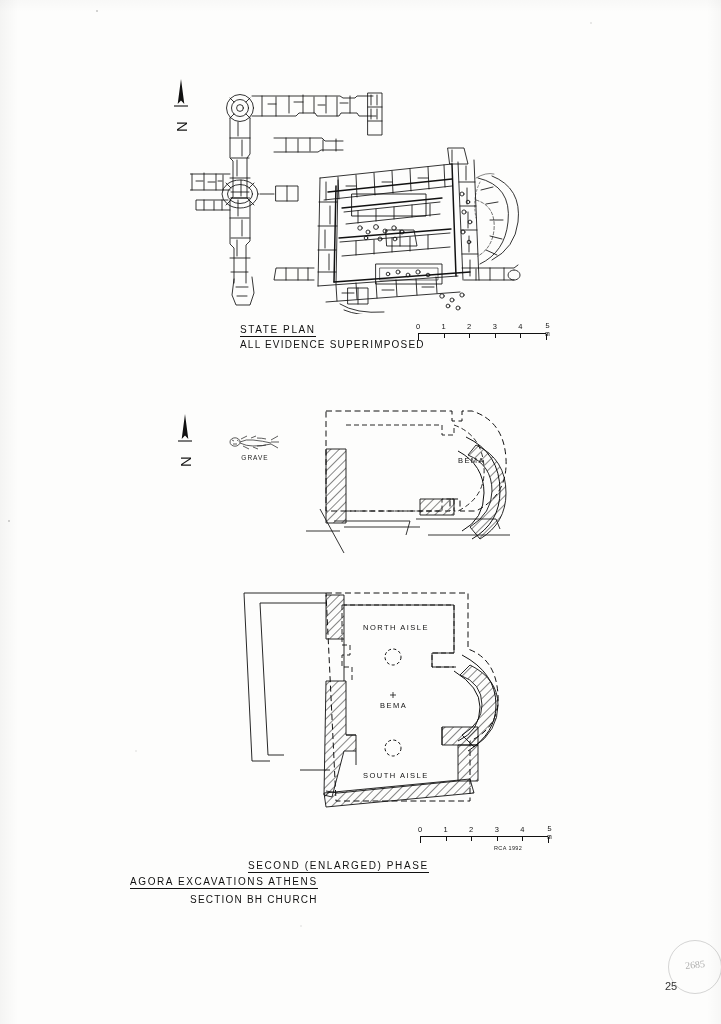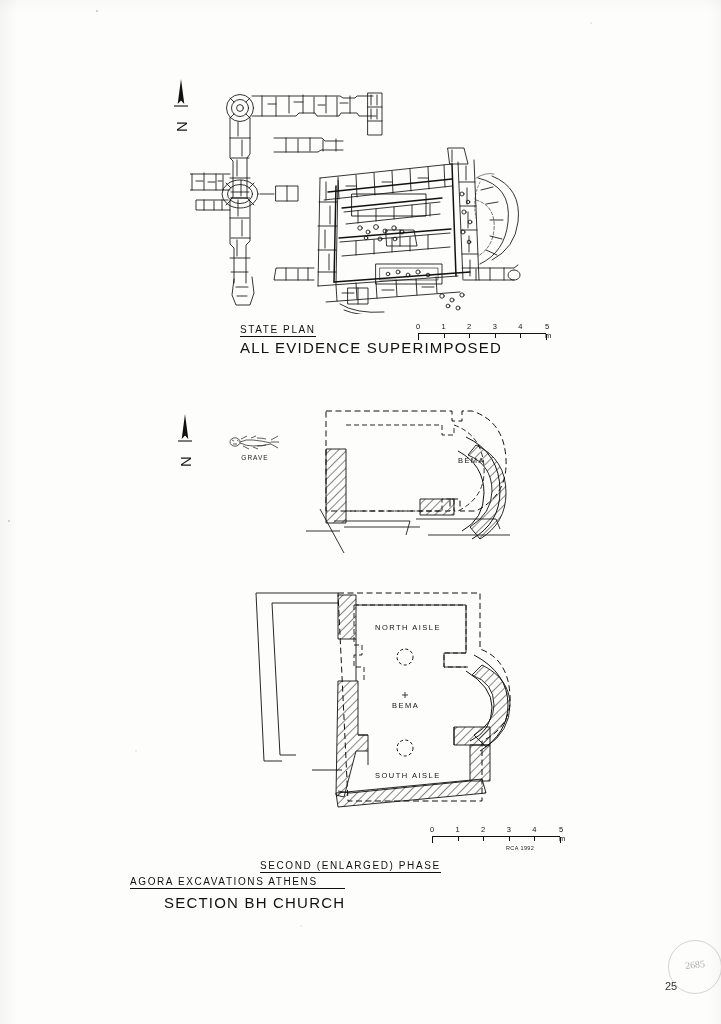--- a/index.html
+++ b/index.html
@@ -43,22 +43,23 @@
     font-size: 10px;
     letter-spacing: 1.6px;
     white-space: nowrap;
     color: #111;
   }
   .caption.u {
     border-bottom: 1px solid #111;
     padding-bottom: 1px;
   }
   .caption.sub {
-    font-size: 15px;
+    font-size: 10px;
     letter-spacing: 1.2px;
+    text-align: right;
   }
   .tiny {
     font-size: 5.5px;
     letter-spacing: 0.6px;
     white-space: nowrap;
     color: #222;
   }
 
   
   .north { position: absolute; width: 26px; }
@@ -77,21 +78,21 @@
   .scalebar .sb-nums {
     position: relative;
     height: 11px;
   }
   .scalebar .sb-nums span {
     position: absolute;
     font-size: 7.5px;
     transform: translateX(-50%);
     color: #111;
   }
-  .scalebar .sb-nums span.unit { transform: translateX(-15%); }
+  .scalebar .sb-nums span.unit { transform: translateX(-15%); font-family: Liberation Mono, monospace; }
   .scalebar .sb-line {
     position: relative;
     height: 7px;
     border-top: 1.1px solid #111;
   }
   .scalebar .sb-line i {
     position: absolute;
     top: 0;
     width: 1px;
     height: 4px;
@@ -384,21 +385,21 @@
         <path d="M44 124 H120"></path>
         <path d="M116 116 H196 l4 10"></path>
         <path d="M128 132 H210"></path>
       </g>
 
       <text x="158" y="60" font-family="Liberation Sans, sans-serif" font-size="7.5" letter-spacing="1.4" fill="#111">BEMA</text>
     </svg>
 
   </div>
 
-  <div class="fig" style="left:12px; top:585px; width:598px; height:270px;">
+  <div class="fig" style="left:0px; top:585px; width:598px; height:270px;">
 
     <svg style="position:absolute; left:230px; top:0px;" width="330" height="245" viewBox="0 0 330 245">
       <defs>
         <pattern id="hatchB" width="6" height="6" patternTransform="rotate(45)" patternUnits="userSpaceOnUse">
           <line x1="0" y1="0" x2="0" y2="6" stroke="#111" stroke-width="1"></line>
         </pattern>
       </defs>
 
       <g fill="none" stroke="#111" stroke-width="0.9">
         <path d="M14 8 H96"></path>

